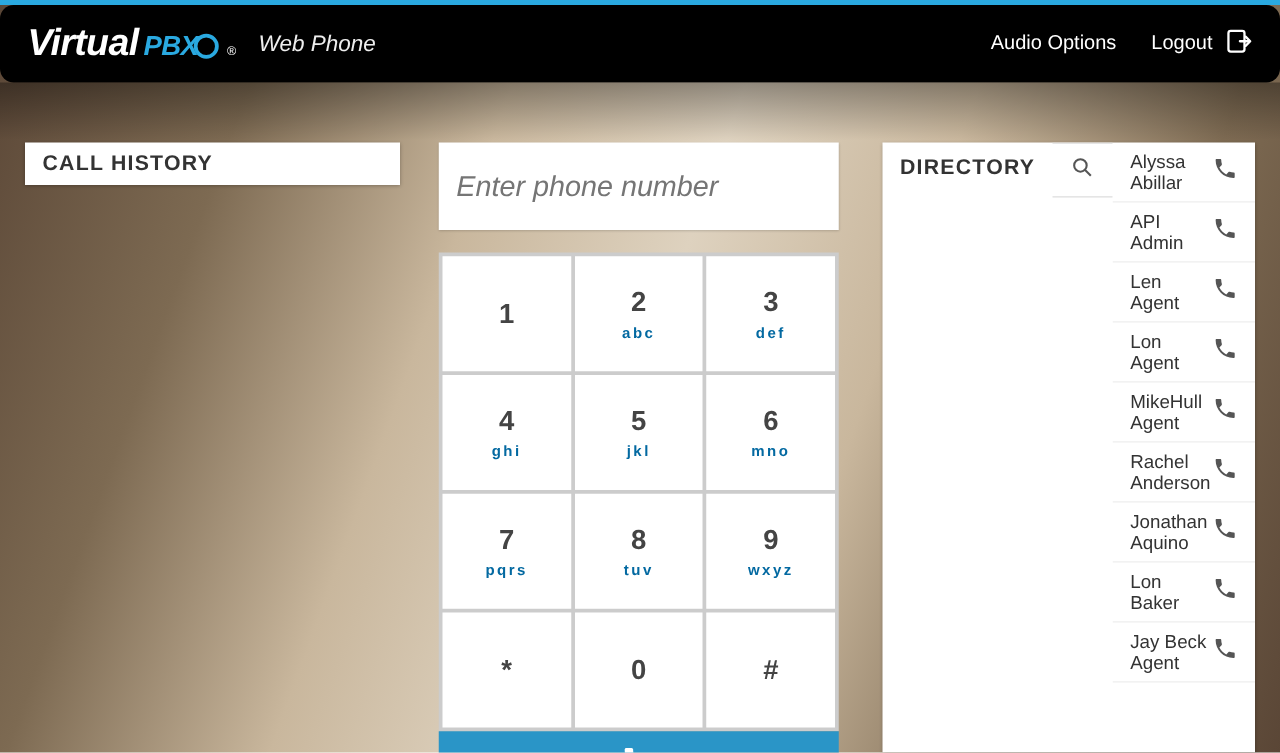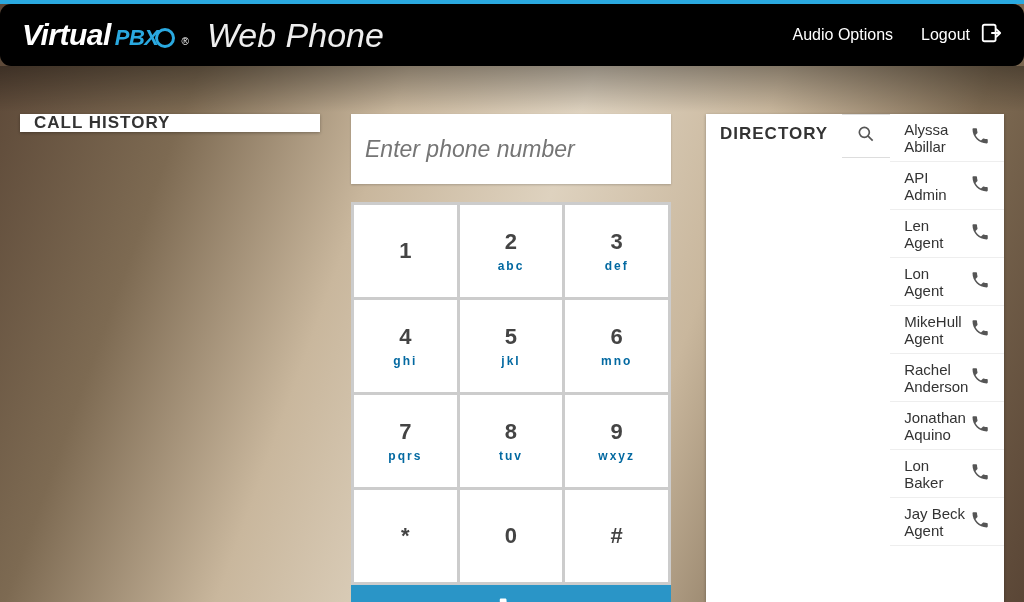--- a/index.html
+++ b/index.html
@@ -19,31 +19,31 @@
   }
   .logo { display:flex; align-items:baseline; gap:4px; }
   .logo .v { font-size:30px; font-weight:700; font-style:italic; color:#fff; letter-spacing:-0.5px; }
   .logo .pbx { font-size:22px; font-weight:700; color:#2aa9e0; font-style:italic; letter-spacing:-0.5px; }
   .logo .reg { font-size:10px; color:#fff; vertical-align:super; margin-left:2px; font-style:normal; }
   .ring {
     display:inline-block; width:20px; height:20px; border:3px solid #2aa9e0; border-radius:50%;
     position:relative; top:3px; margin:0 1px 0 -4px;
     background: radial-gradient(circle at 65% 35%, #000 45%, transparent 46%);
   }
-  .app-title { font-size:34px; font-style:italic; color:#eee; margin-left:18px; font-weight:400; }
+  .app-title { font-size:18px; font-style:italic; color:#eee; margin-left:18px; font-weight:400; }
   .spacer { flex:1; }
   .hdr-link { color:#fff; font-size:16px; margin-left:28px; cursor:pointer; display:flex; align-items:center; gap:10px;}
   .logout-icon { display:inline-block; }
 
   
   .main { position:absolute; top:66px; left:0; right:0; bottom:0; }
 
   
   .call-history {
-    position:absolute; top:48px; left:20px; width:300px; height:18px;
+    position:absolute; top:48px; left:20px; width:300px; height:34px;
     background:#fff; display:flex; align-items:center; padding:0 14px;
     box-shadow:0 1px 3px rgba(0,0,0,0.3);
   }
   .call-history h2 { font-size:17px; font-weight:600; letter-spacing:1px; color:#333; }
 
   
   .dialer {
     position:absolute; top:48px; left:351px; width:320px;
     display:flex; flex-direction:column;
   }

